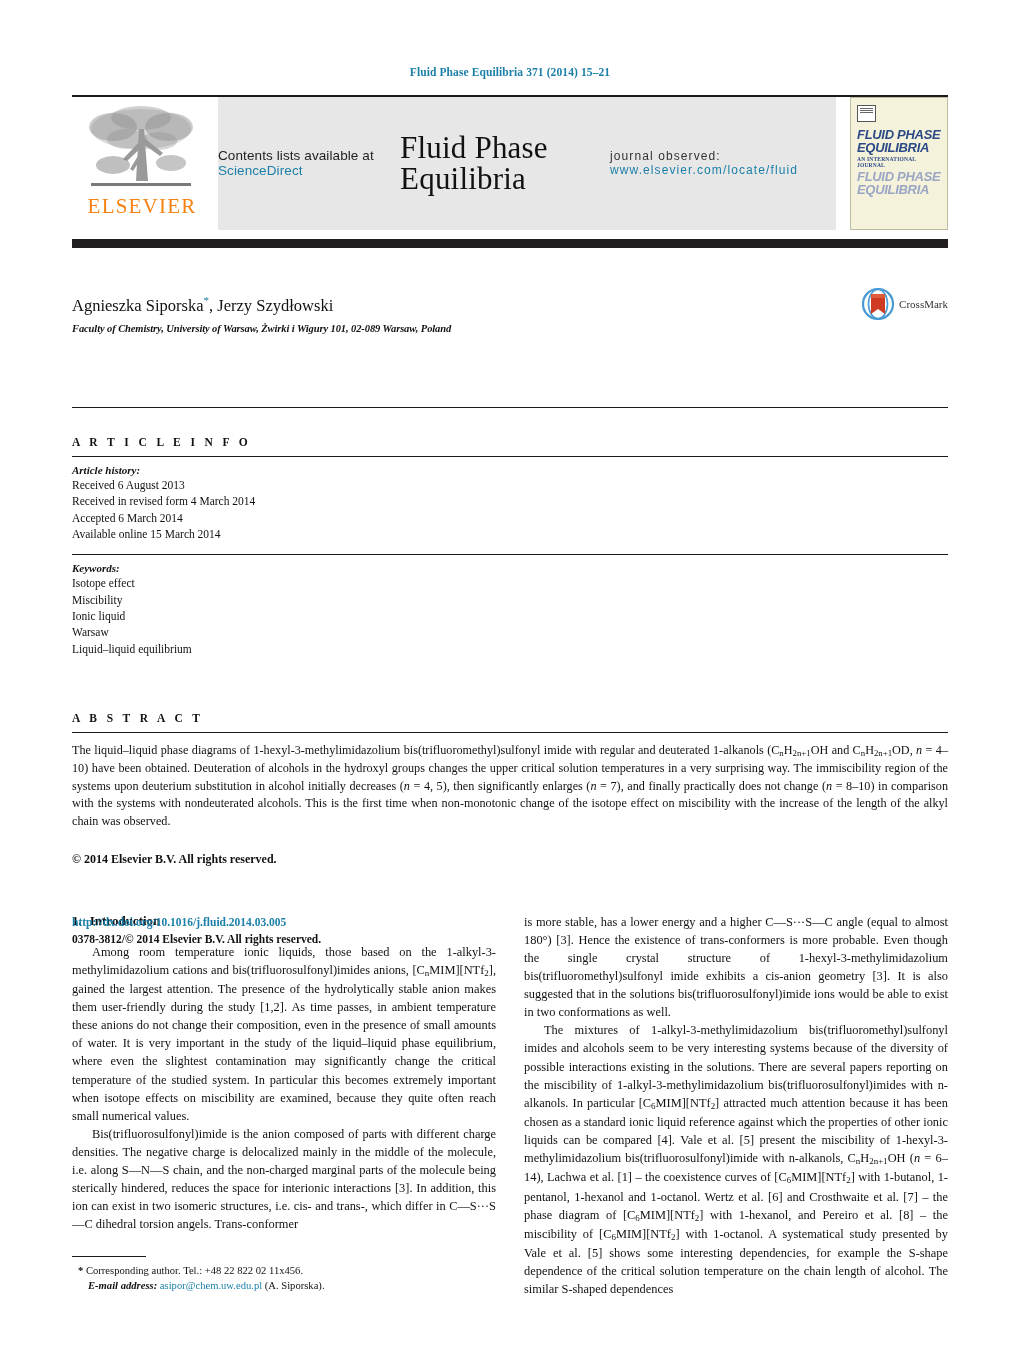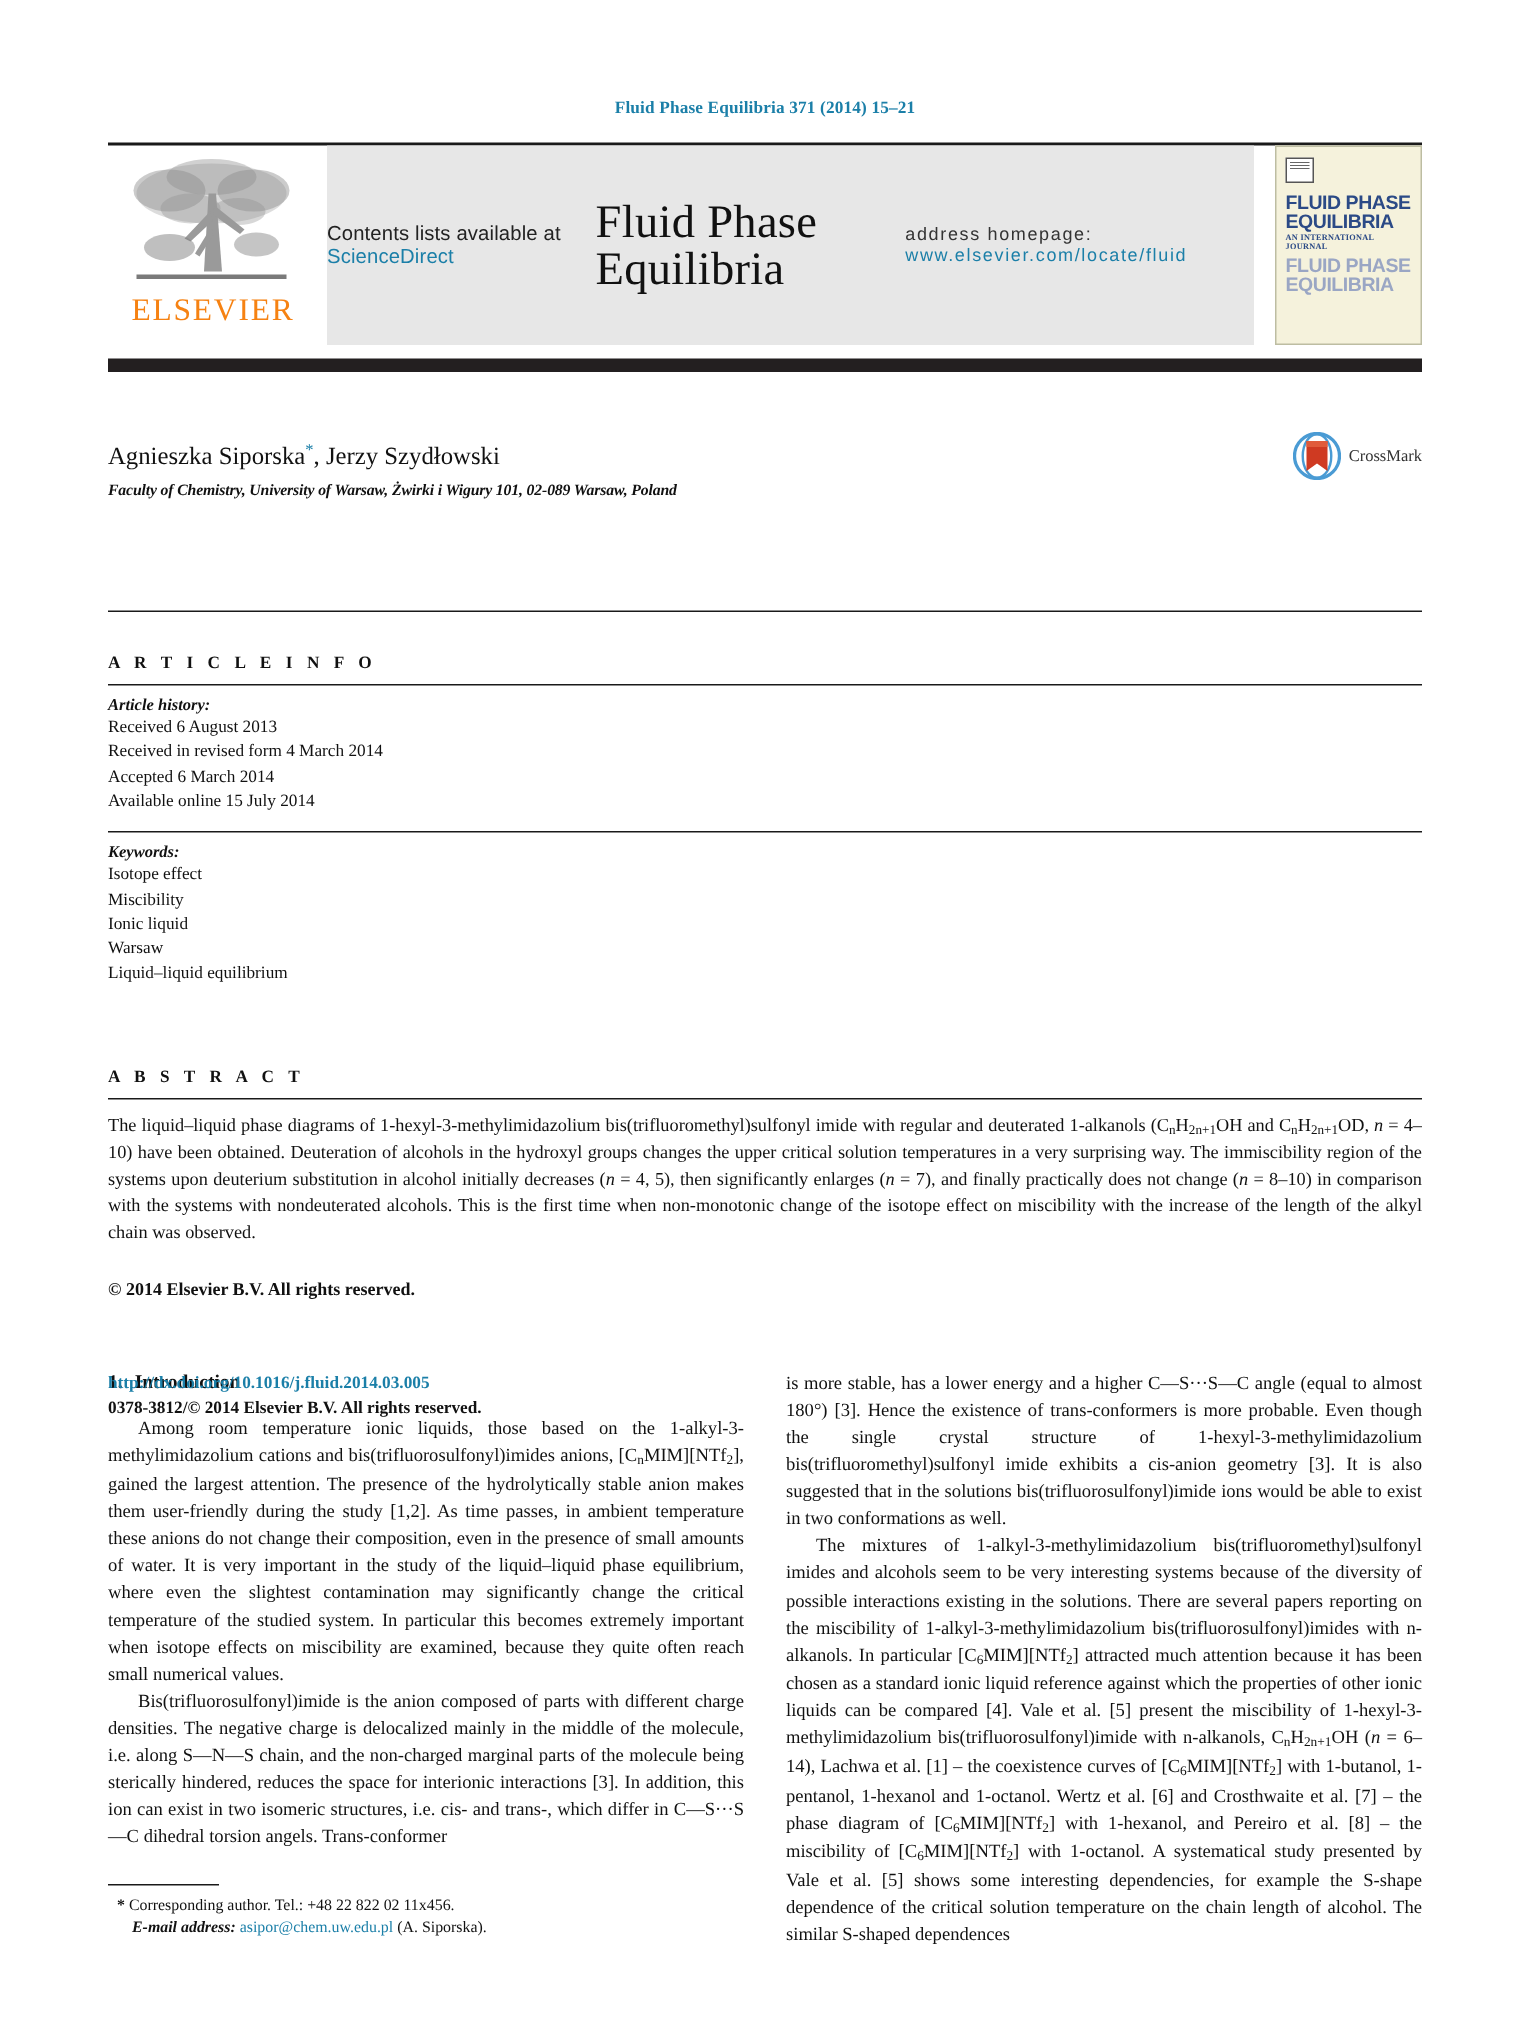--- a/index.html
+++ b/index.html
@@ -121,20 +121,21 @@
     height: 5px;
     background: repeating-linear-gradient(to bottom,#666 0 1px,#fff 1px 2px);
   }
   .cover-line {
     font-family: "Liberation Sans", sans-serif;
     font-weight: bold;
     font-size: 13px;
     line-height: 1.02;
     letter-spacing: -0.3px;
     white-space: nowrap;
+    font-style: italic;
   }
   .cl-1 { color:#2b4a86; }
   .cl-2 { color:#2b4a86; }
   .cl-sub {
     font-size: 5.5px; color:#2b4a86; letter-spacing:.2px;
     margin: 1px 0 2px 0; font-weight:bold;
   }
   .cl-3 { color:#9aa6c4; }
   .cl-4 { color:#9aa6c4; }
 
@@ -338,21 +339,21 @@
       <div class="elsevier-word">ELSEVIER</div>
     </div>
 
     <div class="masthead-center">
       <div class="contents-line">
         <span>Contents lists available at</span>
         <span class="sd">ScienceDirect</span>
       </div>
       <div class="journal-title">Fluid Phase Equilibria</div>
       <div class="homepage-line">
-        <span>address homepage:</span>
+        <span>journal observed:</span>
         <span class="url">www.elsevier.com/locate/fluid</span>
       </div>
     </div>
 
     <div class="cover-thumb">
       <div class="cover-mini-logo"></div>
       <div class="cover-line cl-1">FLUID PHASE</div>
       <div class="cover-line cl-2">EQUILIBRIA</div>
       <div class="cl-sub">AN INTERNATIONAL JOURNAL</div>
       <div class="cover-line cl-3">FLUID PHASE</div>
@@ -385,21 +386,21 @@
 
     <div class="col-info">
       <div class="sec-head">A R T I C L E    I N F O</div>
       <div class="rule"></div>
 
       <div class="info-group">
         <div class="info-label">Article history:</div>
         <div class="info-item">Received 6 August 2013</div>
         <div class="info-item">Received in revised form 4 March 2014</div>
         <div class="info-item">Accepted 6 March 2014</div>
-        <div class="info-item">Available online 15 July 2014</div>
+        <div class="info-item">Available online 15 March 2014</div>
       </div>
 
       <div class="kw-group">
         <div class="info-label">Keywords:</div>
         <div class="info-item">Isotope effect</div>
         <div class="info-item">Miscibility</div>
         <div class="info-item">Ionic liquid</div>
         <div class="info-item">Warsaw</div>
         <div class="info-item">Liquid–liquid equilibrium</div>
       </div>

